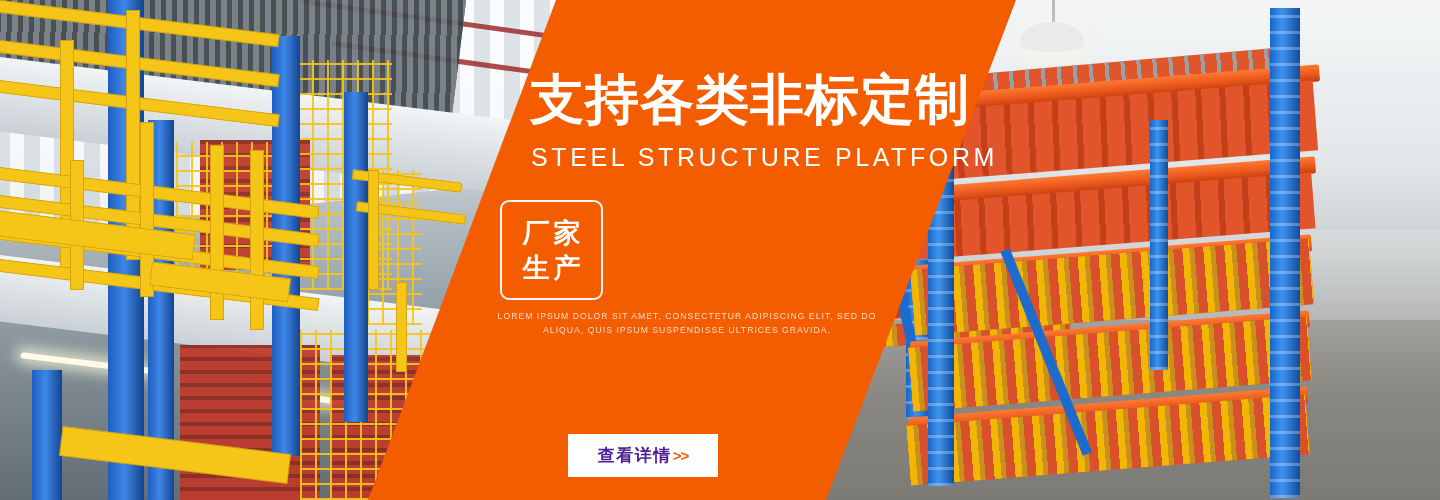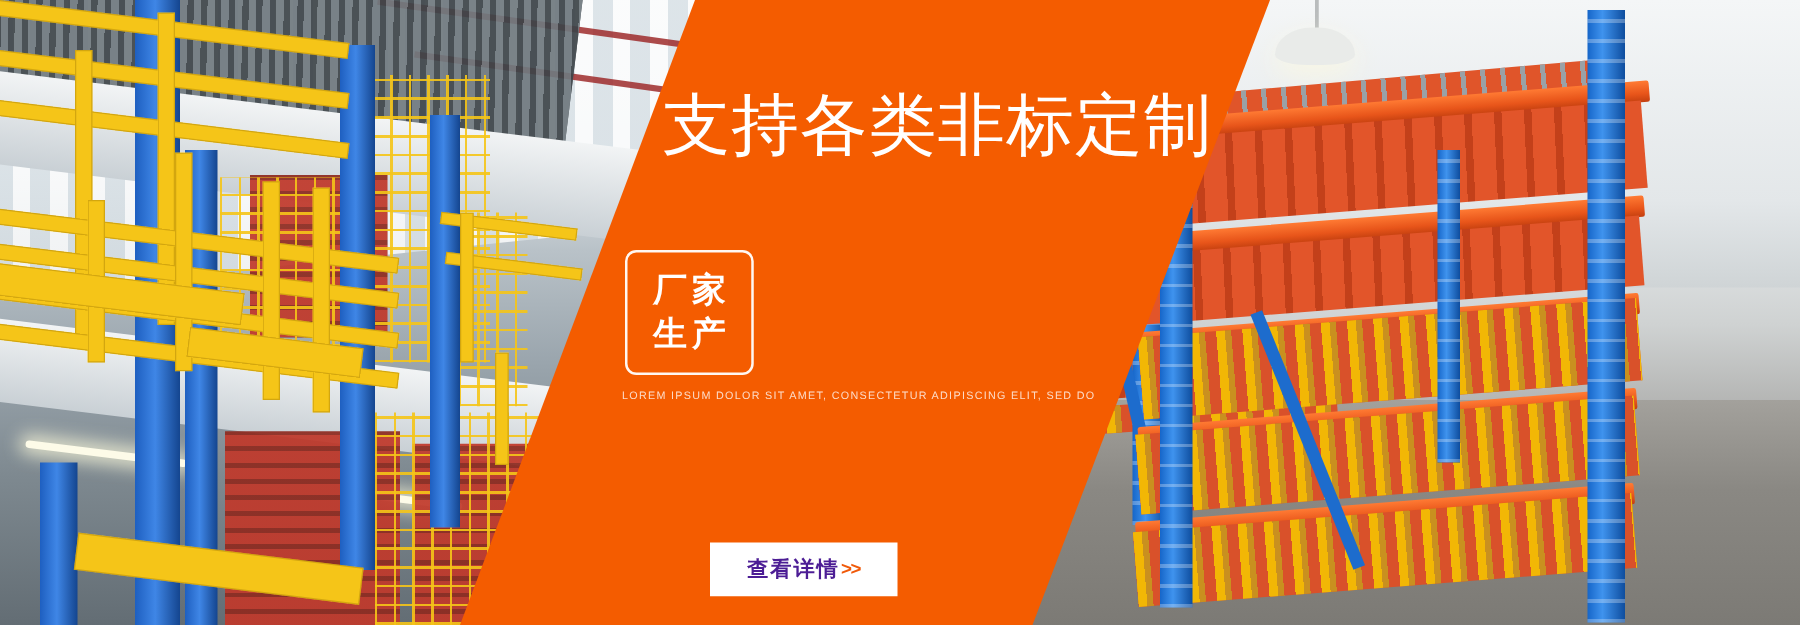--- a/index.html
+++ b/index.html
@@ -155,21 +155,21 @@
   }
 
   .headline {
     position: absolute;
     left: 530px;
     top: 72px;
     width: 470px;
     color: #ffffff;
     font-size: 54px;
     line-height: 1.04;
-    font-weight: 400;
+    font-weight: 700;
     letter-spacing: 1px;
     white-space: nowrap;
     font-family: "DejaVu Sans", "Liberation Sans", sans-serif;
   }
 
   .subhead {
     position: absolute;
     left: 531px;
     top: 143px;
     color: #ffffff;
@@ -344,30 +344,32 @@
     <div class="pr-upright" style="left:330px; top:120px; height:250px; width:18px;"></div>
     <div class="pr-brace" style="left:180px; top:250px; height:220px; transform:rotate(-22deg);"></div>
   </div>
 
   <div class="orange-panel"></div>
 
   <div class="content">
 
     <div class="headline">支持各类非标定制</div>
 
+    <div class="subhead">STEEL STRUCTURE PLATFORM</div>
 
     <div class="feature-row">
       <div class="feature-box">
         <span>厂家</span>
         <span>生产</span>
       </div>
     </div>
 
     <div class="lorem">
       <div>LOREM IPSUM DOLOR SIT AMET, CONSECTETUR ADIPISCING ELIT, SED DO</div>
+      <div>ALIQUA, QUIS IPSUM SUSPENDISSE ULTRICES GRAVIDA.</div>
     </div>
 
     <div class="cta">
       <span class="cta-label">查看详情</span>
       <span class="cta-arrows">&gt;&gt;</span>
     </div>
 
   </div>
 </div>
 

